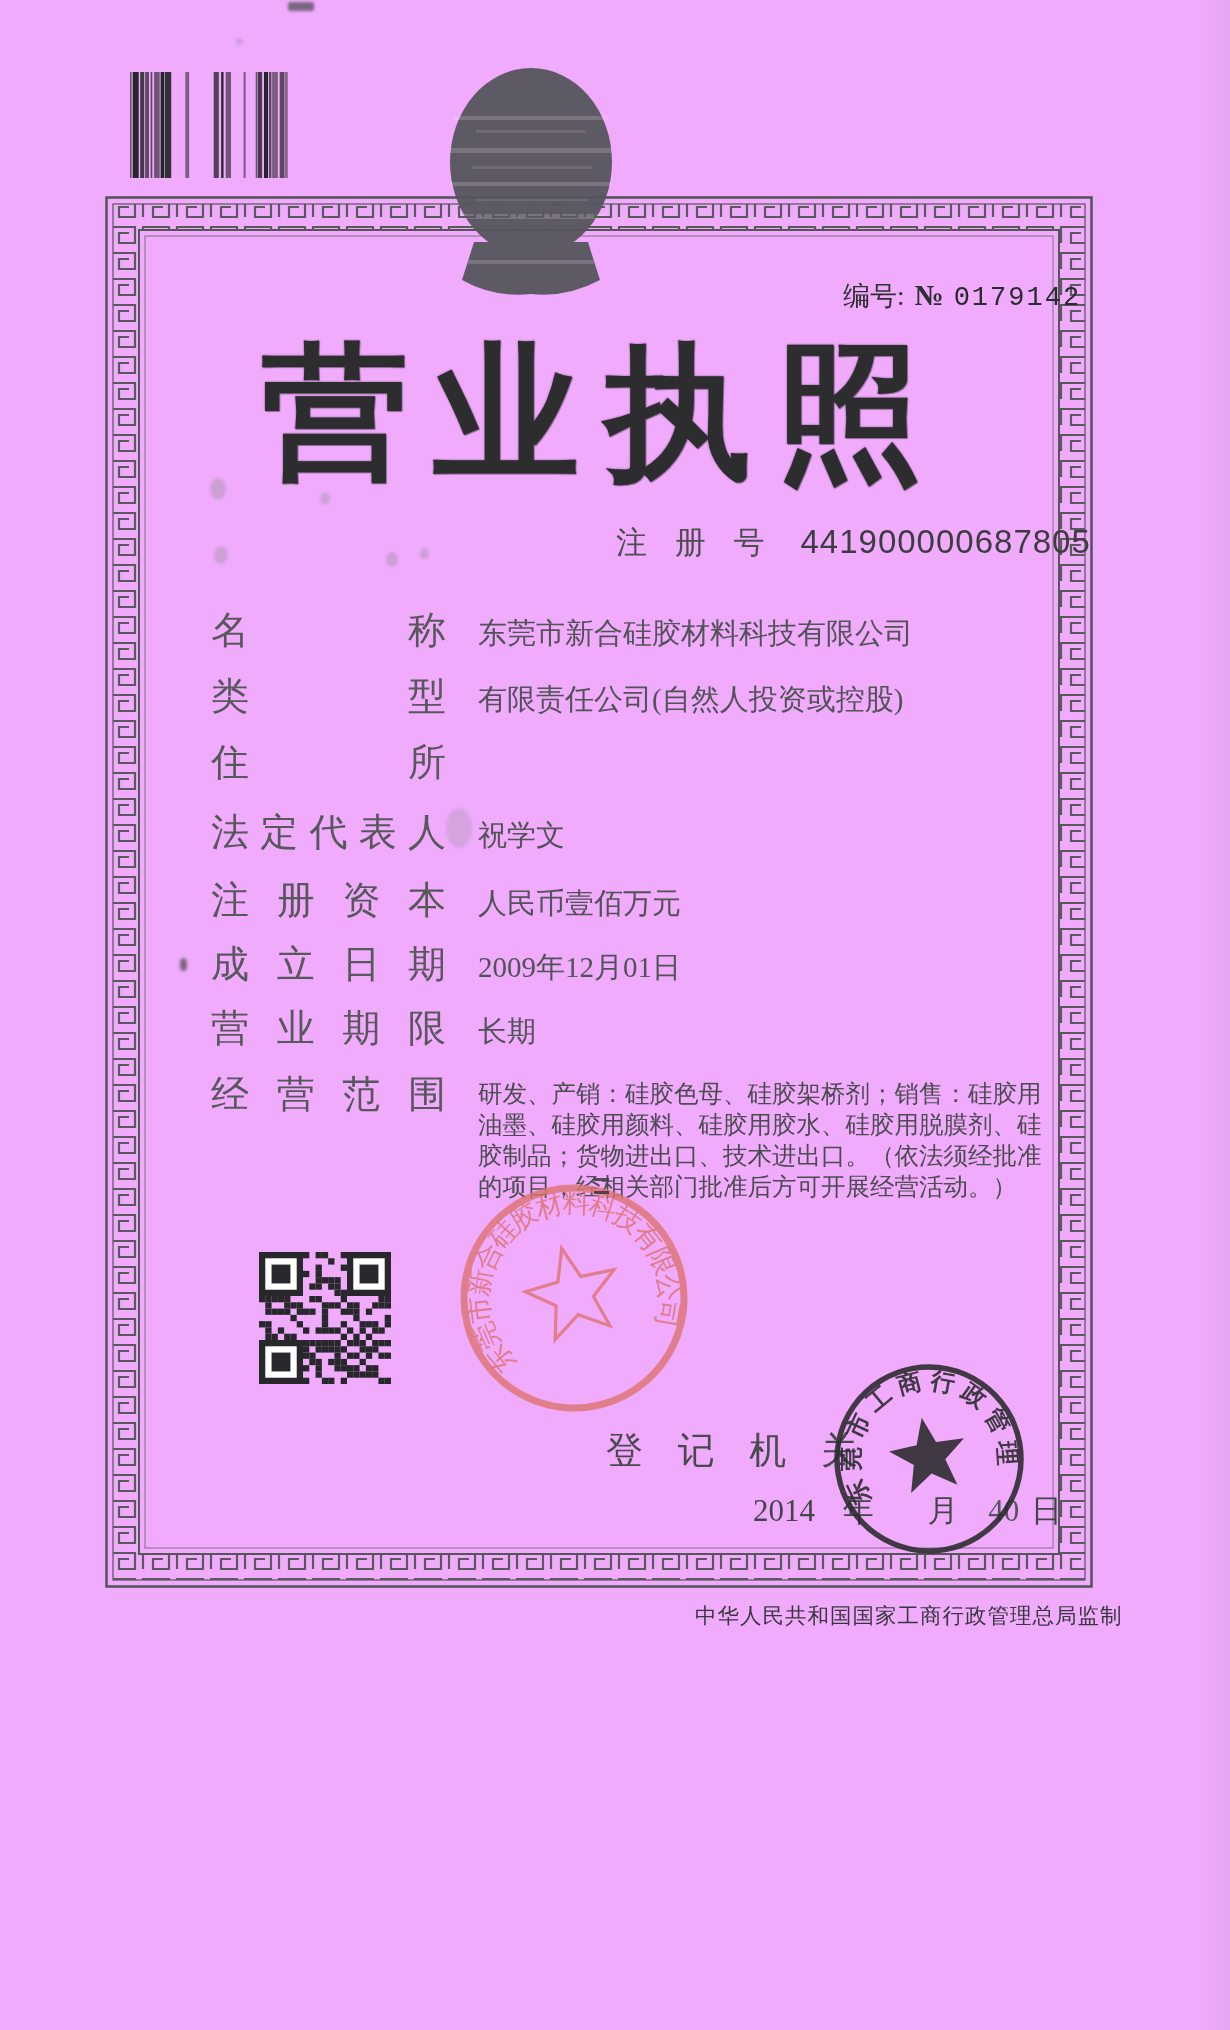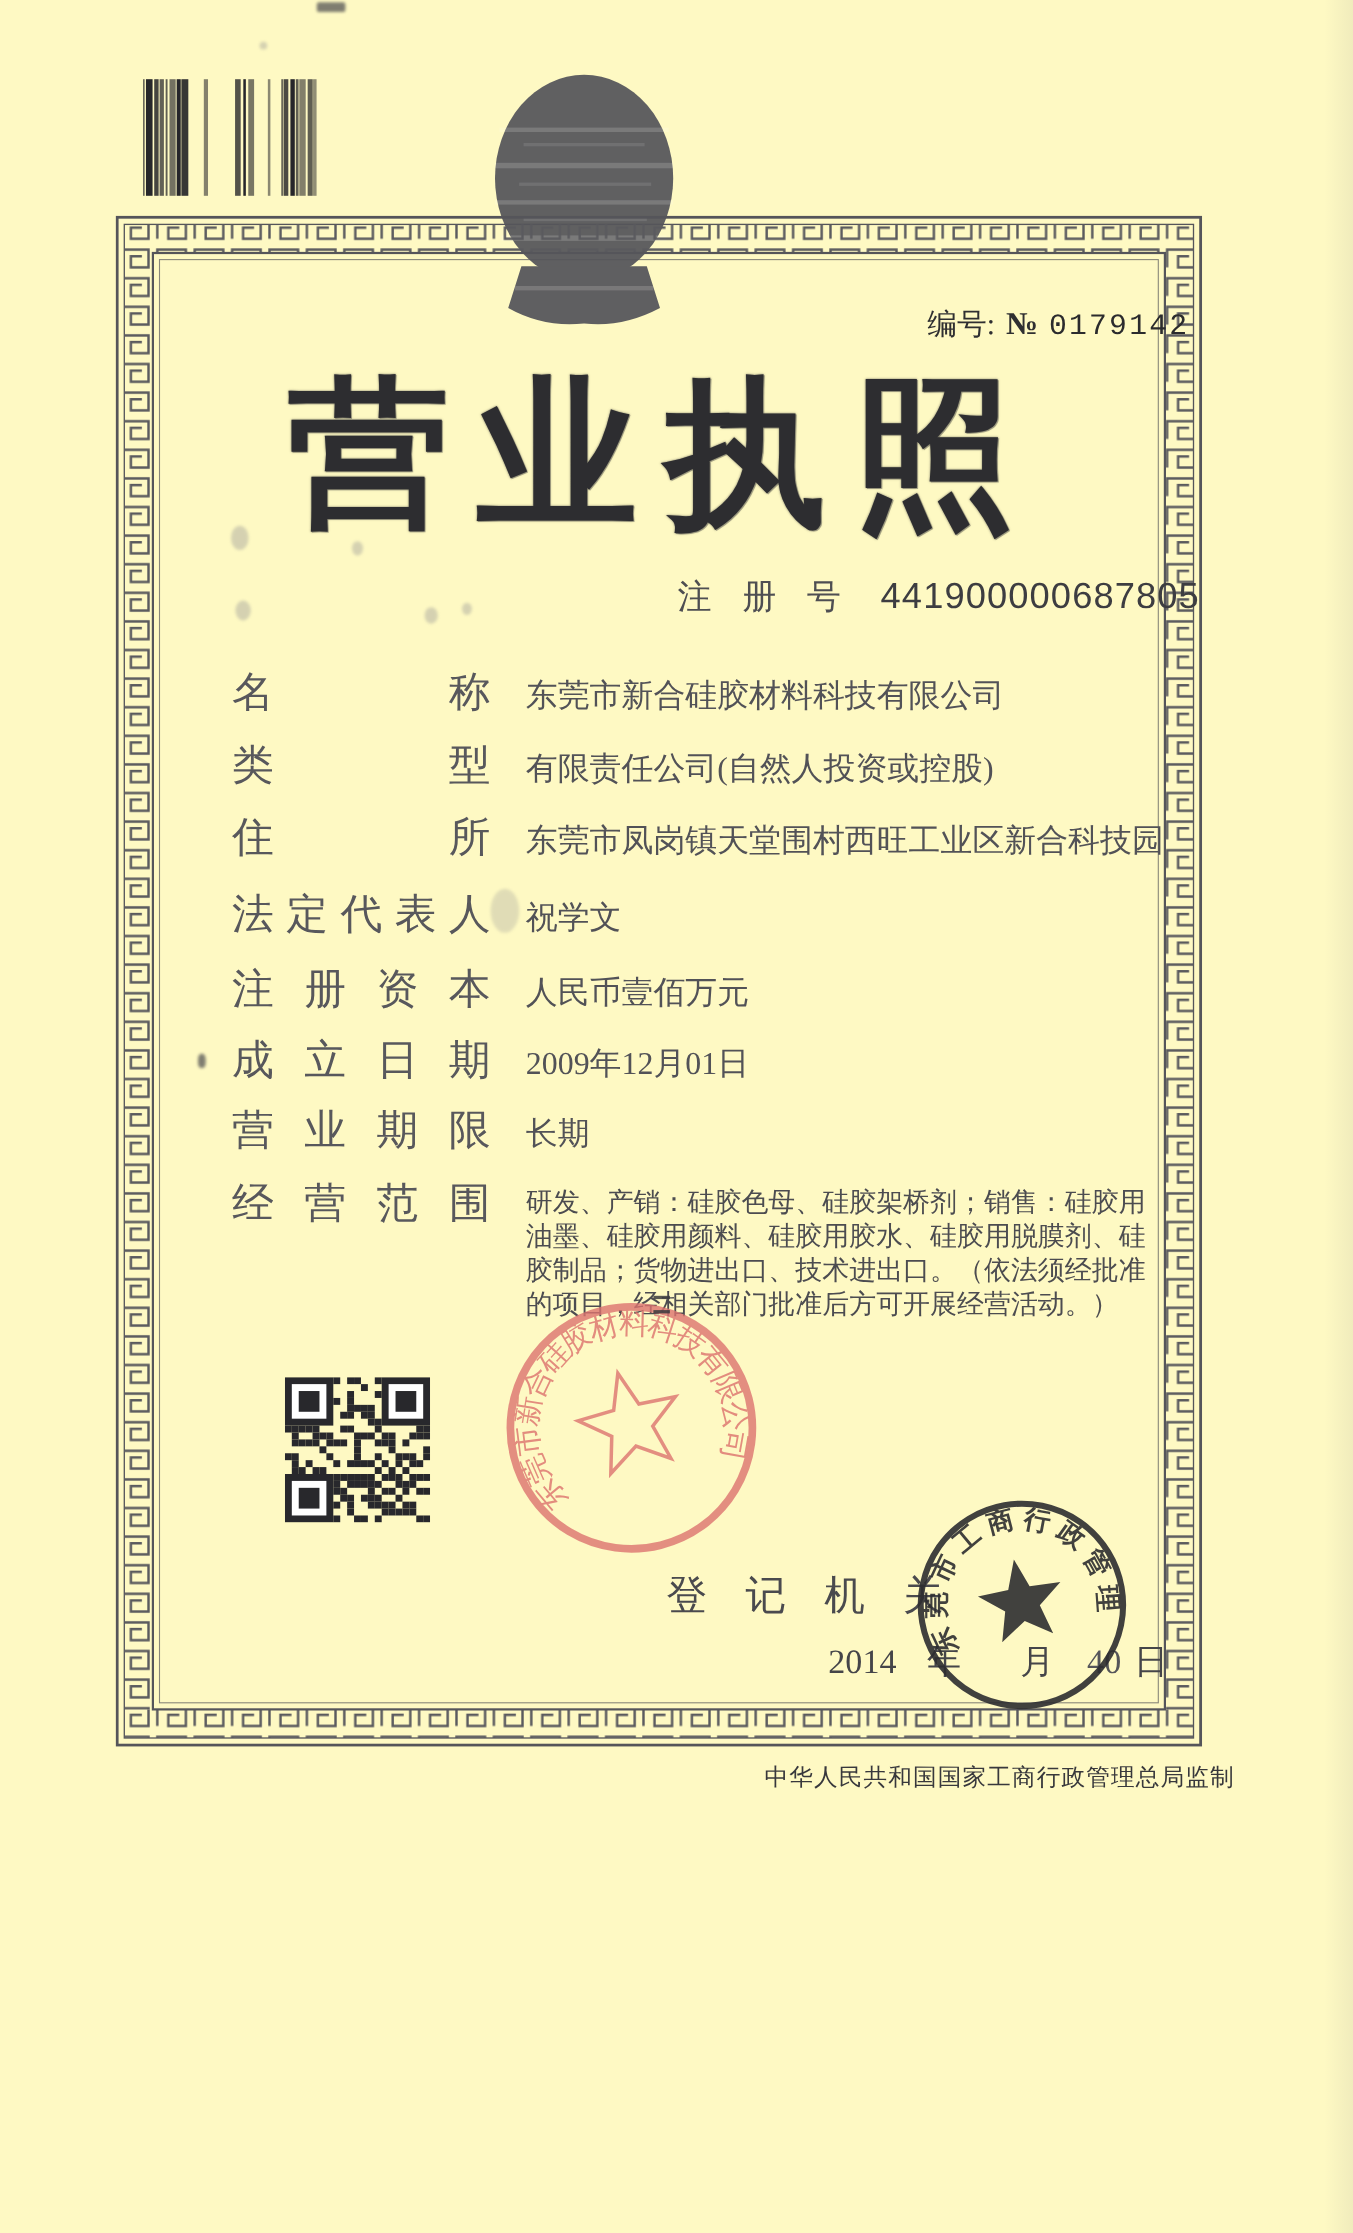--- a/index.html
+++ b/index.html
@@ -1,16 +1,16 @@
 <!DOCTYPE html>
 <html><head>
 <meta charset="utf-8">
 <style>
   html,body{margin:0;padding:0;background:#fdfdfc;}
-  .stage{position:relative;width:1230px;height:2030px;background:#fef9c3;overflow:hidden;
+  .stage{position:relative;width:1230px;height:2030px;background:#f0abfc;overflow:hidden;
          font-family:"Liberation Serif", serif;color:#3c3c3c;}
   .abs{position:absolute;}
   
   #frame{left:105px;top:196px;}
   
   .serial{left:843px;top:252px;font-size:27px;color:#2f2f31;display:flex;gap:10px;align-items:baseline;}
   .serial .no{font-weight:bold;font-size:29px;}
   .serial .num{font-family:Liberation Mono, monospace;font-size:27px;letter-spacing:2px;color:#2b2b2d;margin-top:31px;}
   
   .title{left:262px;top:316px;width:660px;height:178px;font-size:146px;font-weight:900;
@@ -137,21 +137,20 @@
         <span>类</span>
         <span>型</span>
       </span>
     <span class="fvalue">有限责任公司(自然人投资或控股)</span>
   </div>
   <div class="row" style="top:742px;">
     <span class="flabel jspread">
         <span>住</span>
         <span>所</span>
       </span>
-    <span class="fvalue">东莞市凤岗镇天堂围村西旺工业区新合科技园</span>
   </div>
   <div class="row" style="top:812px;">
     <span class="flabel jspread">
         <span>法</span>
         <span>定</span>
         <span>代</span>
         <span>表</span>
         <span>人</span>
       </span>
     <span class="fvalue">祝学文</span>

